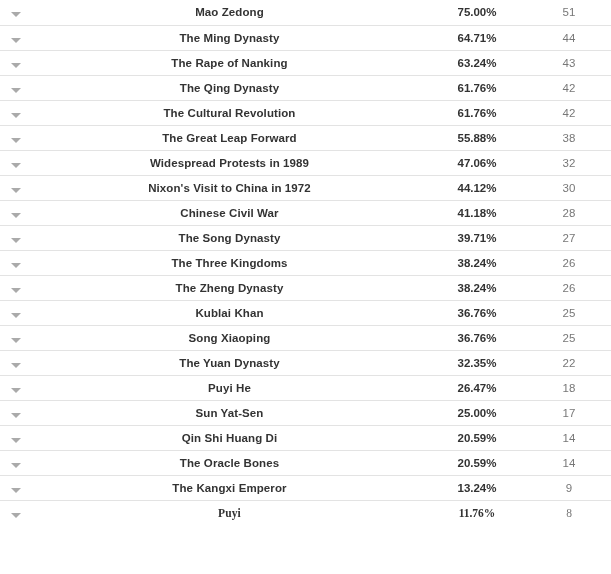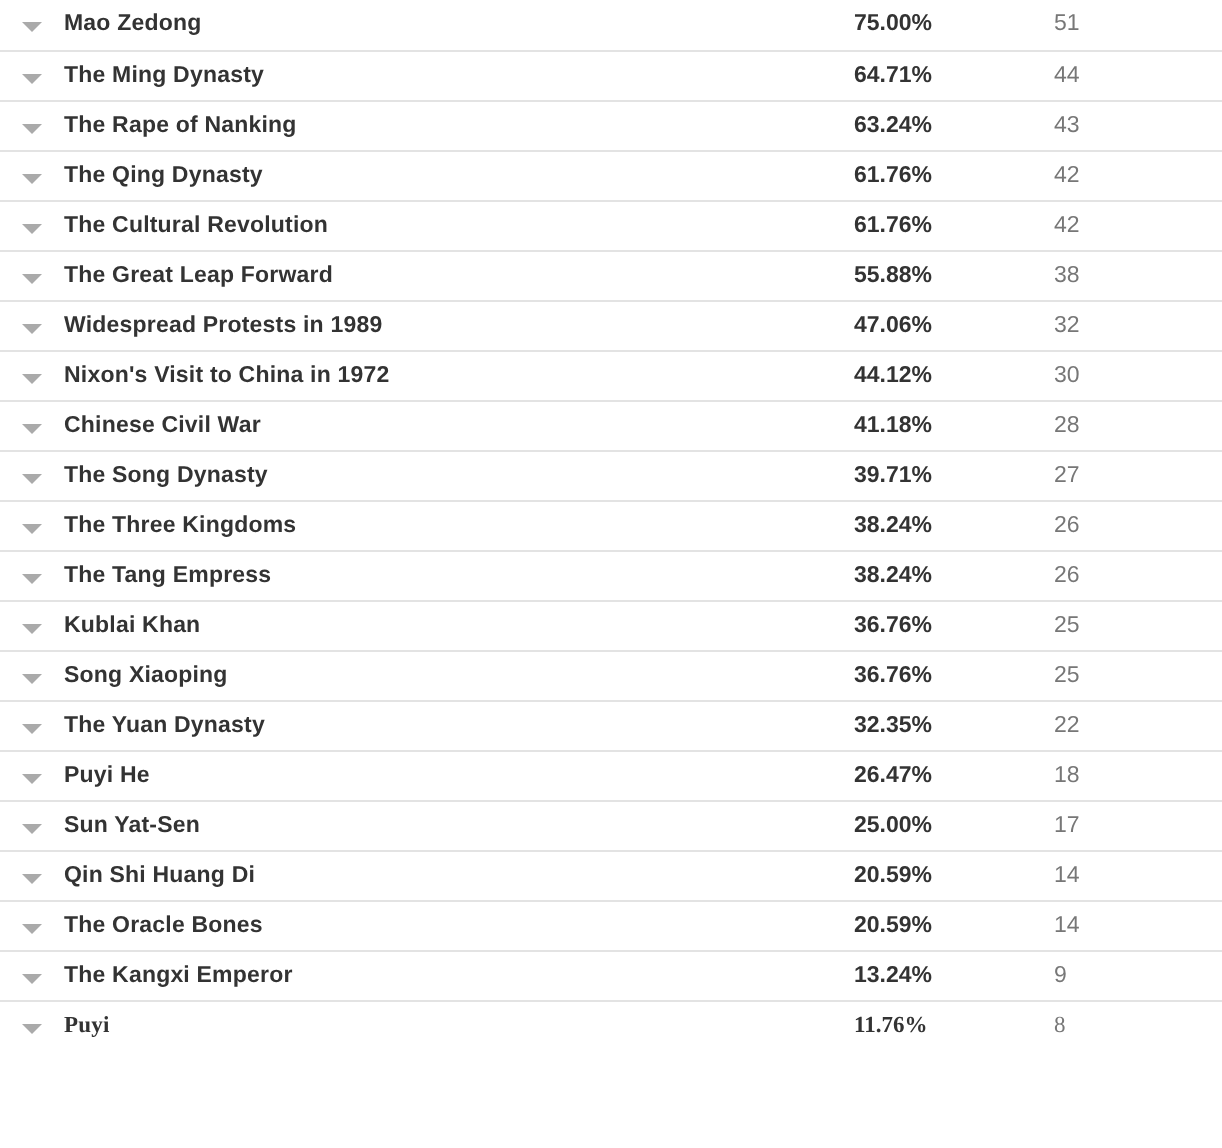--- a/index.html
+++ b/index.html
@@ -49,30 +49,31 @@
     border-top: 5px solid #aaaaaa;
     cursor: pointer;
     position: relative;
     top: 1px;
   }
   .label-cell {
     font-weight: bold;
     color: #333333;
     padding-left: 10px;
     letter-spacing: 0.1px;
+    text-align: center;
   }
   .pct-cell {
     font-weight: bold;
     color: #333333;
-    text-align: left;
+    text-align: center;
     padding-left: 2px;
   }
   .count-cell {
     color: #777777;
-    text-align: left;
+    text-align: center;
     padding-right: 37px;
     font-weight: normal;
   }
   tr.last-row td {
     border-bottom: none;
     font-family: Liberation Serif, serif;
   }
   
 </style>
 </head>
@@ -147,21 +148,21 @@
         <td class="count-cell">27</td>
       </tr>
       <tr>
         <td class="toggle-cell"><span class="caret"></span></td>
         <td class="label-cell">The Three Kingdoms</td>
         <td class="pct-cell">38.24%</td>
         <td class="count-cell">26</td>
       </tr>
       <tr>
         <td class="toggle-cell"><span class="caret"></span></td>
-        <td class="label-cell">The Tang Empress</td>
+        <td class="label-cell">The Zheng Dynasty</td>
         <td class="pct-cell">38.24%</td>
         <td class="count-cell">26</td>
       </tr>
       <tr>
         <td class="toggle-cell"><span class="caret"></span></td>
         <td class="label-cell">Kublai Khan</td>
         <td class="pct-cell">36.76%</td>
         <td class="count-cell">25</td>
       </tr>
       <tr>

